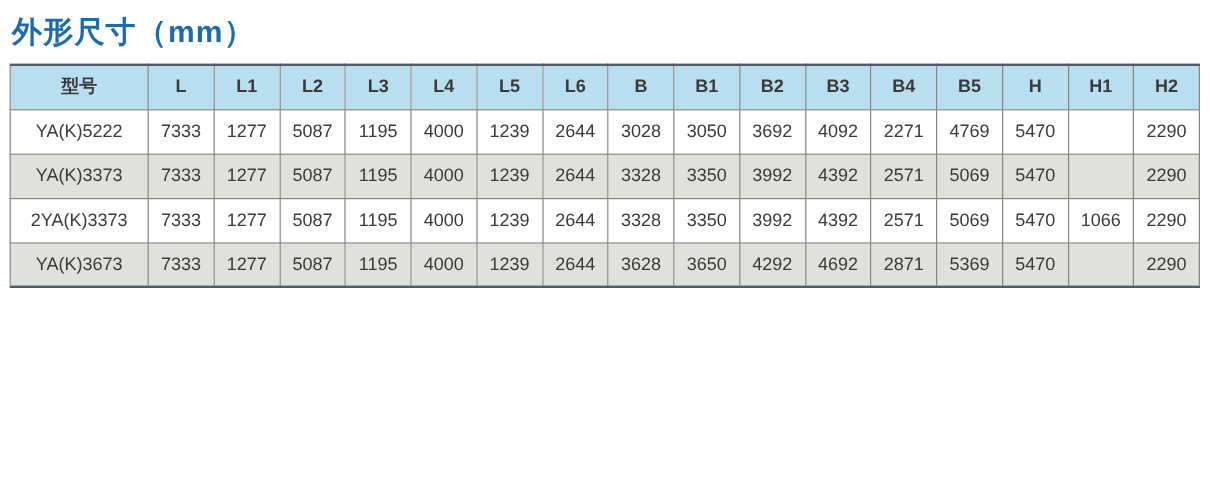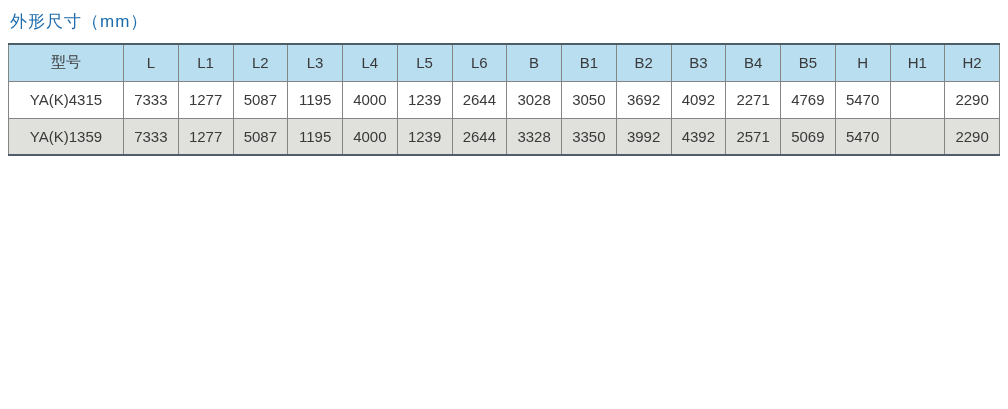--- a/index.html
+++ b/index.html
@@ -16,22 +16,22 @@
   body{
     width:1008px;height:409px;
     background:#ffffff;
     font-family:"Liberation Sans","DejaVu Sans",sans-serif;
     color:var(--text-color);
     overflow:hidden;
   }
   .page{padding:8px 8px 0 8px;}
   .title{
     color:var(--title-color);
-    font-size:17px;
-    font-weight:normal;
+    font-size:25px;
+    font-weight:bold;
     margin:2px 0 10px 2px;
     letter-spacing:1px;
   }
   table.dim-table{
     border-collapse:collapse;
     width:992px;
     table-layout:fixed;
     border-top:2px solid var(--outer-border);
     border-bottom:2px solid var(--outer-border);
   }
@@ -41,21 +41,21 @@
     height:37px;
     text-align:center;
     vertical-align:middle;
     font-size:15px;
     padding:0 2px;
     white-space:nowrap;
     overflow:hidden;
   }
   table.dim-table th{
     background:var(--header-bg);
-    font-weight:normal;
+    font-weight:bold;
   }
   table.dim-table col.model-col{width:115px;}
   table.dim-table tbody tr:nth-child(odd) td{background:var(--row-bg);}
   table.dim-table tbody tr:nth-child(even) td{background:var(--row-alt-bg);}
 </style>
 </head>
 <body>
 
 <div class="page">
   <div class="title">外形尺寸（mm）</div>
@@ -95,52 +95,90 @@
           <th>B3</th>
           <th>B4</th>
           <th>B5</th>
           <th>H</th>
           <th>H1</th>
           <th>H2</th>
         </tr>
     </thead>
     <tbody>
         <tr>
-          <td>YA(K)4315</td>
+          <td>YA(K)5222</td>
           <td>7333</td>
           <td>1277</td>
           <td>5087</td>
           <td>1195</td>
           <td>4000</td>
           <td>1239</td>
           <td>2644</td>
           <td>3028</td>
           <td>3050</td>
           <td>3692</td>
           <td>4092</td>
           <td>2271</td>
           <td>4769</td>
           <td>5470</td>
           <td></td>
           <td>2290</td>
         </tr>
         <tr>
-          <td>YA(K)1359</td>
+          <td>YA(K)3373</td>
           <td>7333</td>
           <td>1277</td>
           <td>5087</td>
           <td>1195</td>
           <td>4000</td>
           <td>1239</td>
           <td>2644</td>
           <td>3328</td>
           <td>3350</td>
           <td>3992</td>
           <td>4392</td>
           <td>2571</td>
           <td>5069</td>
           <td>5470</td>
           <td></td>
           <td>2290</td>
         </tr>
+        <tr>
+          <td>2YA(K)3373</td>
+          <td>7333</td>
+          <td>1277</td>
+          <td>5087</td>
+          <td>1195</td>
+          <td>4000</td>
+          <td>1239</td>
+          <td>2644</td>
+          <td>3328</td>
+          <td>3350</td>
+          <td>3992</td>
+          <td>4392</td>
+          <td>2571</td>
+          <td>5069</td>
+          <td>5470</td>
+          <td>1066</td>
+          <td>2290</td>
+        </tr>
+        <tr>
+          <td>YA(K)3673</td>
+          <td>7333</td>
+          <td>1277</td>
+          <td>5087</td>
+          <td>1195</td>
+          <td>4000</td>
+          <td>1239</td>
+          <td>2644</td>
+          <td>3628</td>
+          <td>3650</td>
+          <td>4292</td>
+          <td>4692</td>
+          <td>2871</td>
+          <td>5369</td>
+          <td>5470</td>
+          <td></td>
+          <td>2290</td>
+        </tr>
       </tbody>
   </table>
 </div>
 
 </body></html>

